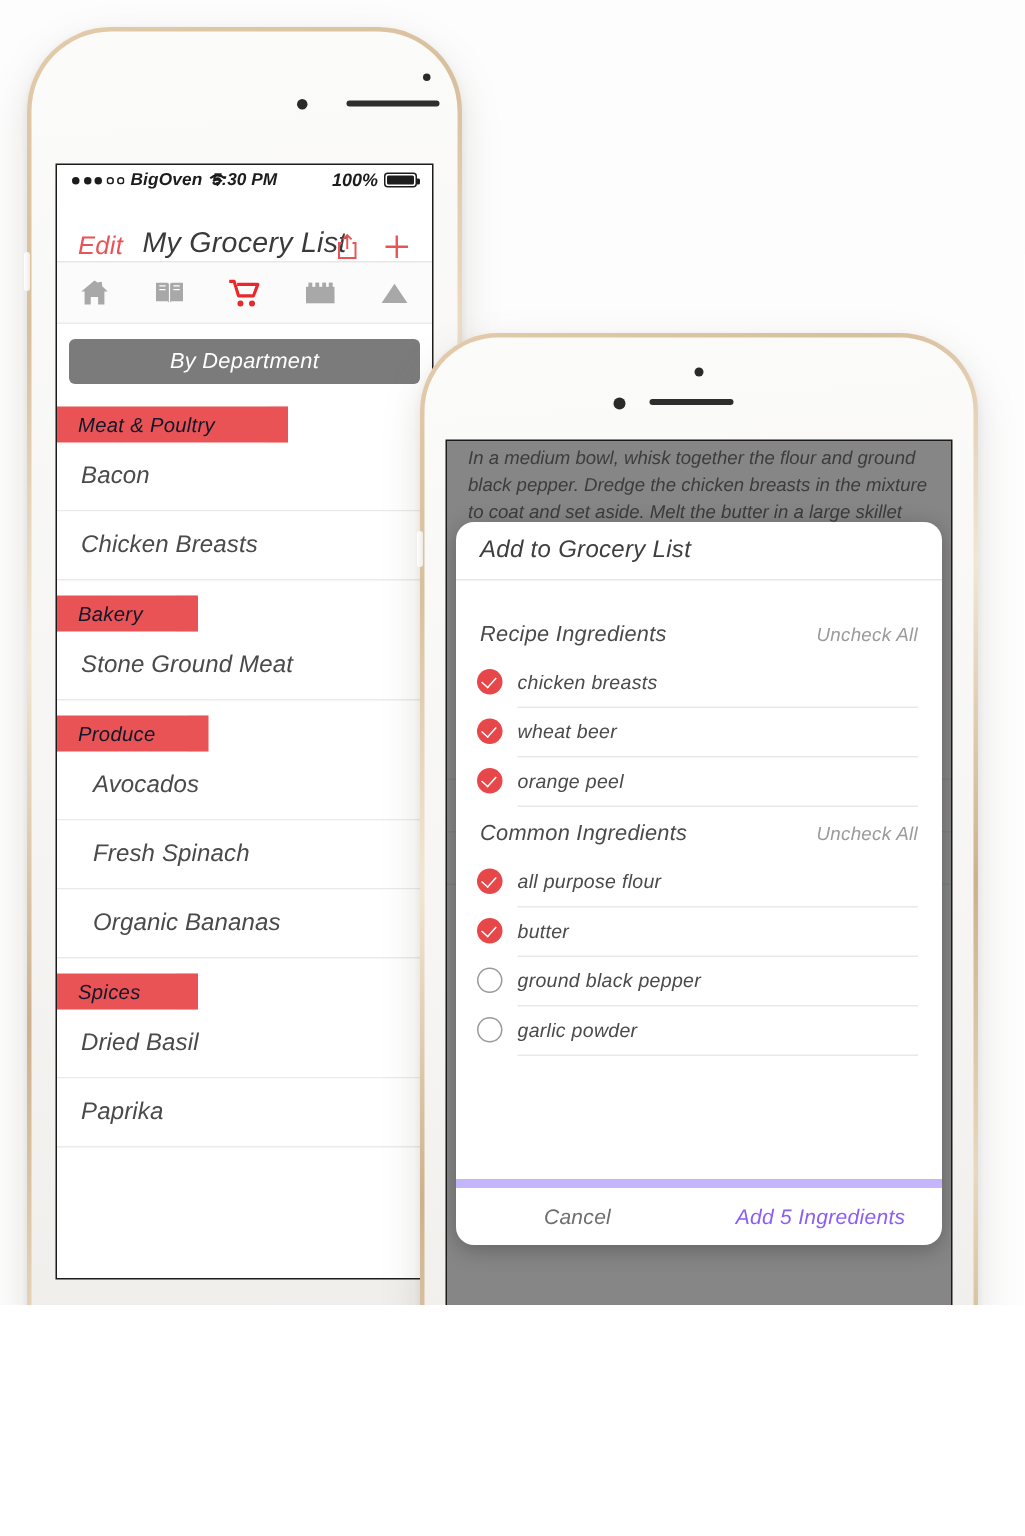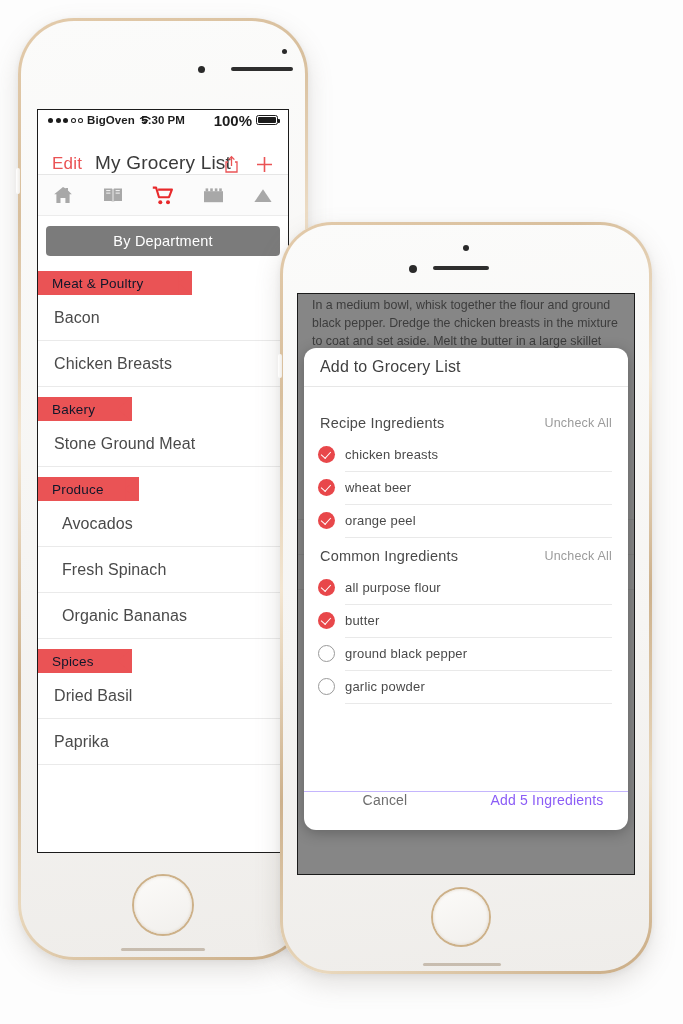--- a/index.html
+++ b/index.html
@@ -4,23 +4,24 @@
 <style>
   html, body {
     margin: 0; padding: 0;
     width: 683px; height: 1024px;
     background: #ffffff;
     font-family: "Liberation Sans", sans-serif;
     overflow: hidden;
   }
   #stage {
     position: relative;
-    width: 683px; height: 1024px;
+    width: 683px; height: 870px;
     background: #fdfdfd;
     overflow: hidden;
+    font-style: italic;
   }
 
   
   .phone {
     position: absolute;
     border-radius: 56px;
     background: #f7f6f4;
     box-sizing: border-box;
     box-shadow: 0 10px 26px rgba(120,110,100,.20), 0 2px 6px rgba(0,0,0,.06);
   }
@@ -82,21 +83,21 @@
   .dots { display: flex; gap: 2.5px; align-items: center; }
   .dots i { width: 5px; height: 5px; border-radius: 50%; background: #1c1c1c; display: block; }
   .dots i.hollow { background: transparent; box-shadow: inset 0 0 0 1px #1c1c1c; }
   .carrier { font-size: 11.5px; font-weight: bold; letter-spacing: .1px; }
   .sb-center {
     position: absolute; left: 0; right: 0; text-align: center;
     font-size: 11.5px; font-weight: bold;
   }
   .sb-right {
     margin-left: auto; display: flex; align-items: center; gap: 4px;
-    font-size: 15px; font-weight: bold; position: relative; z-index: 2;
+    font-size: 12px; font-weight: bold; position: relative; z-index: 2;
   }
   .battery {
     width: 22px; height: 10px; border: 1px solid #1c1c1c; border-radius: 2.5px;
     position: relative; box-sizing: border-box; padding: 1px;
   }
   .battery::after {
     content:""; position: absolute; right: -3px; top: 3px;
     width: 2px; height: 4px; background: #1c1c1c; border-radius: 0 1px 1px 0;
   }
   .battery b { display:block; height:100%; background:#1c1c1c; border-radius:1px; }
@@ -240,22 +241,22 @@
   }
   .cbox.on { background: #e8474a; }
   .cbox.off { border: 1.4px solid #9a9a9a; background: transparent; }
   .cbox.on::after {
     content: ""; position: absolute;
     left: 5px; top: 3px; width: 4.5px; height: 8px;
     border: solid #ffffff; border-width: 0 1.8px 1.8px 0;
     transform: rotate(42deg);
   }
   .modal-foot {
-    height: 38px; border-top: 1px solid #c4b5fd;
-    display: flex; align-items: flex-start;
+    height: 38px; border-top: 6px solid #c4b5fd;
+    display: flex; align-items: center;
   }
   .modal-foot .half { flex: 1; text-align: center; font-size: 14px; letter-spacing: .2px; }
   .foot-cancel { color: #6e6e6e; }
   .foot-add { color: #8b5cf6; }
 </style>
 </head>
 <body>
 
 <div id="stage">
 

